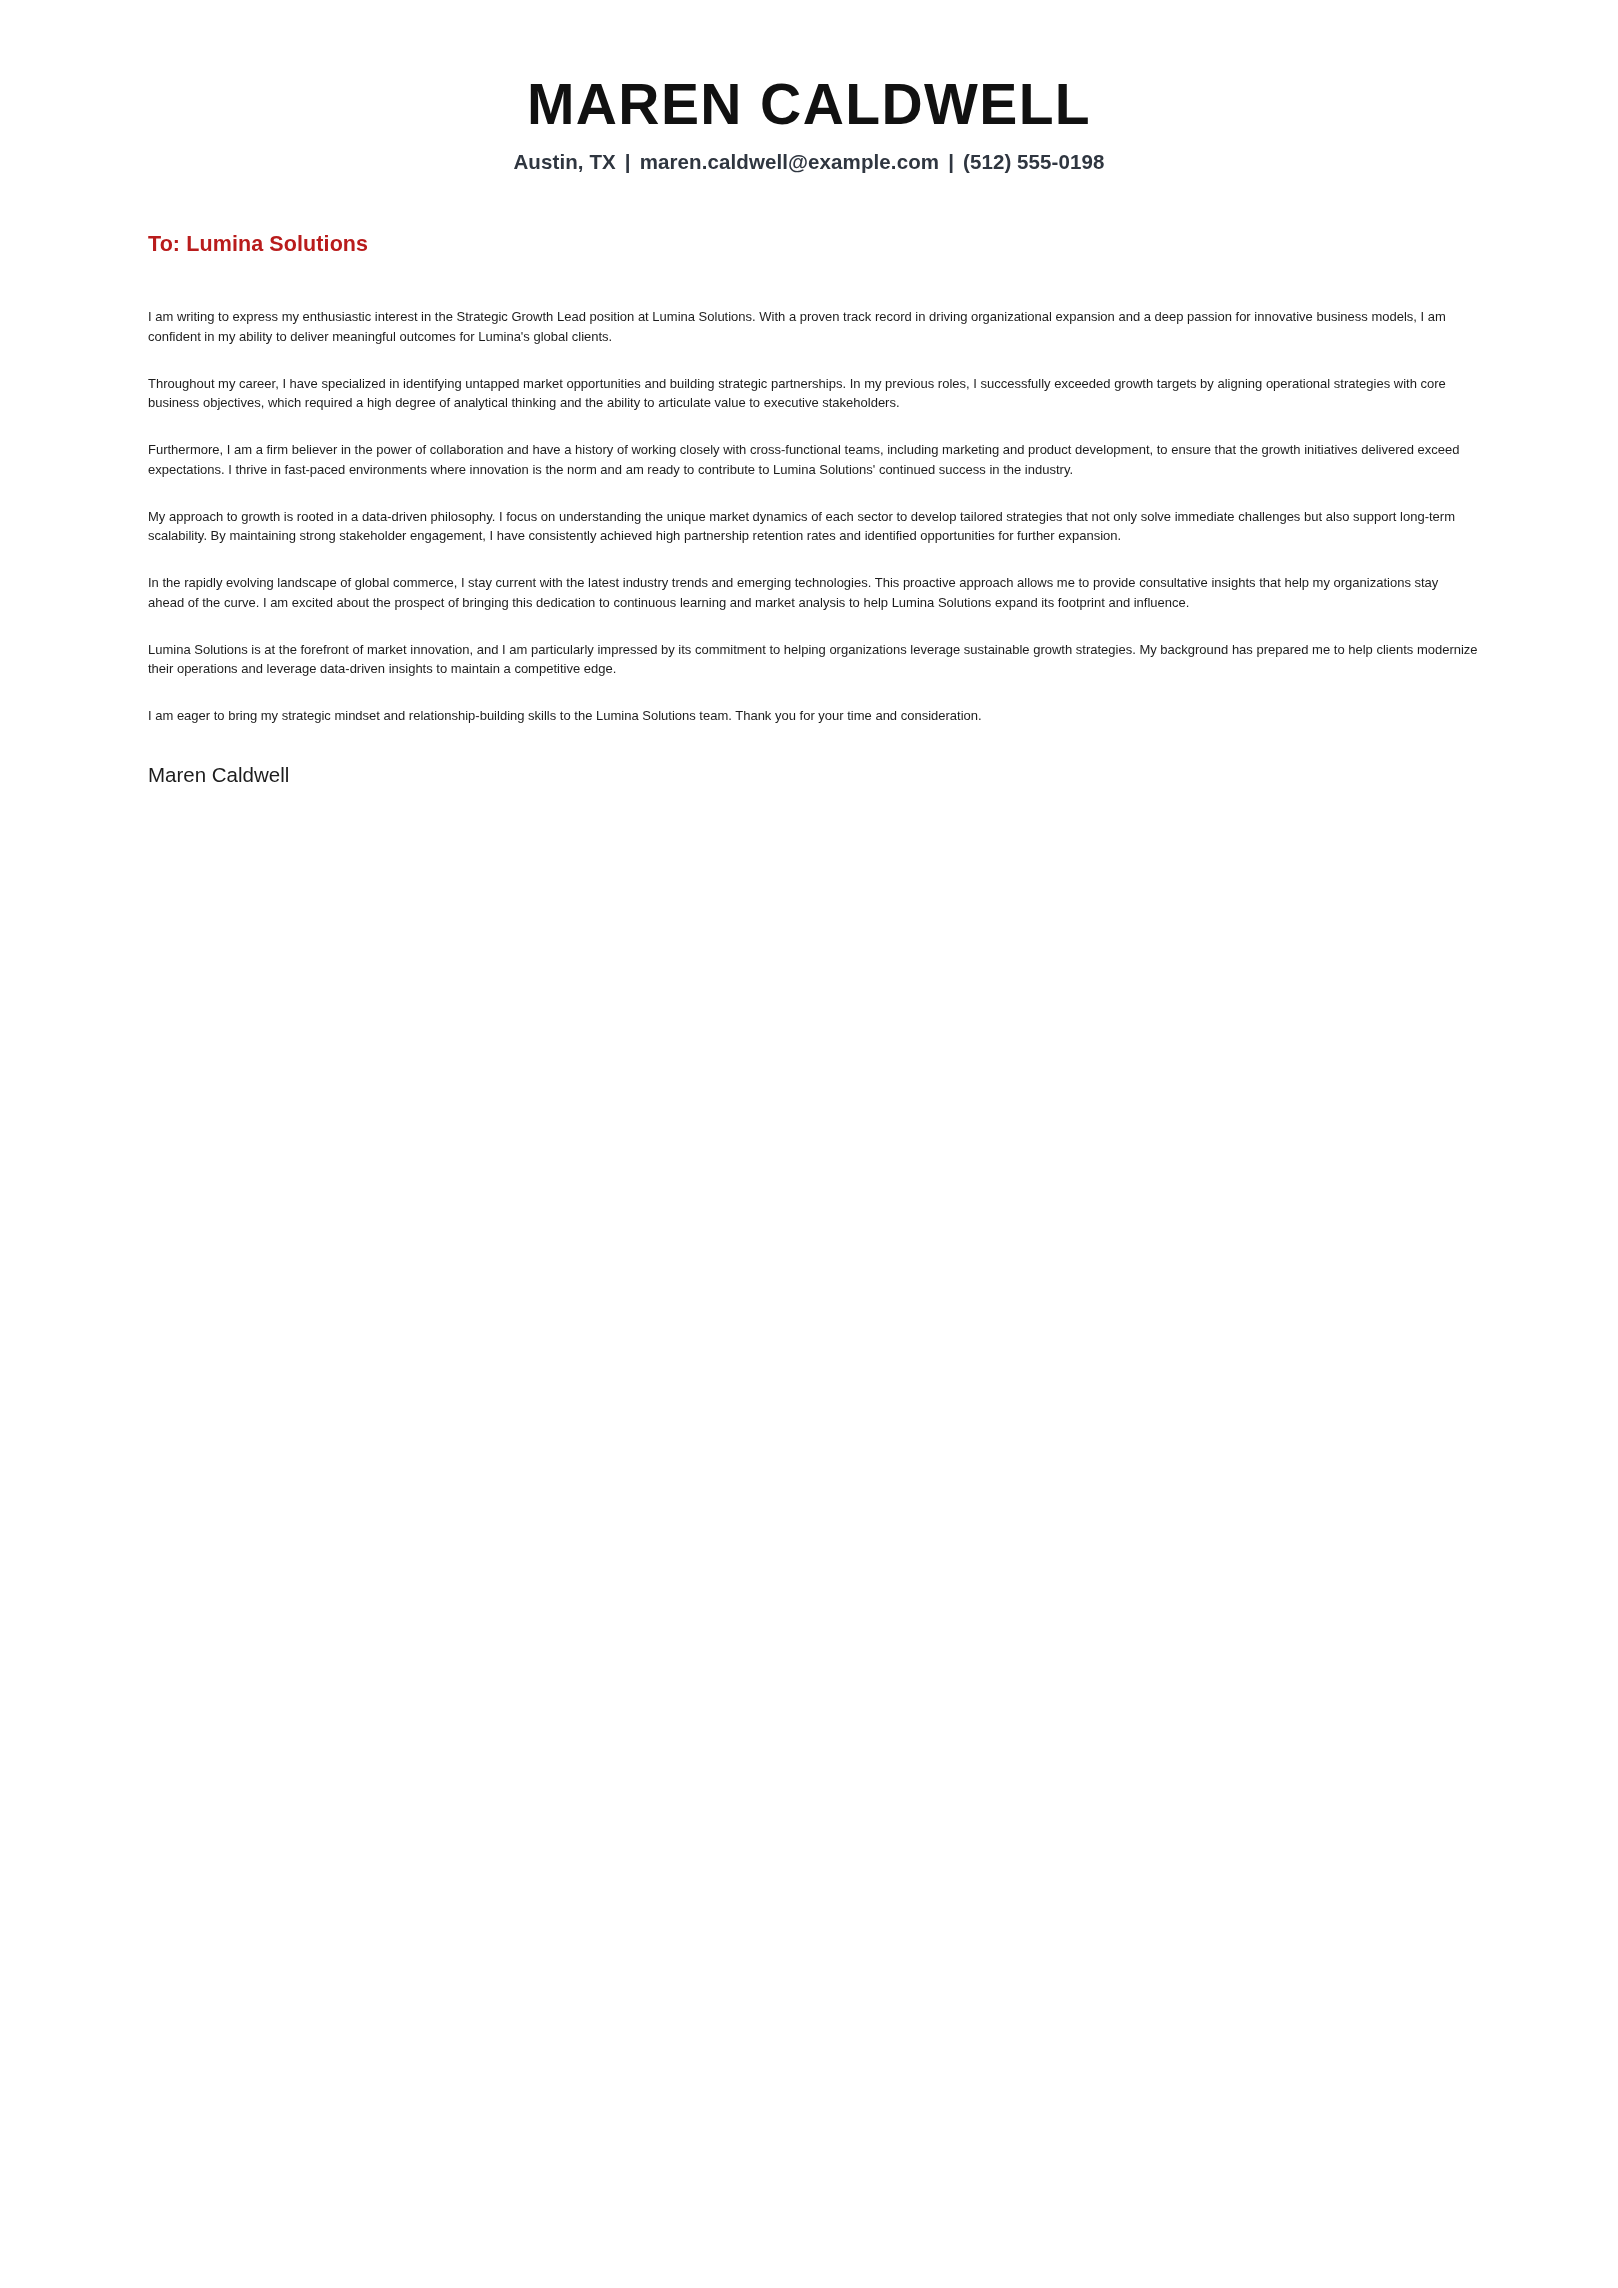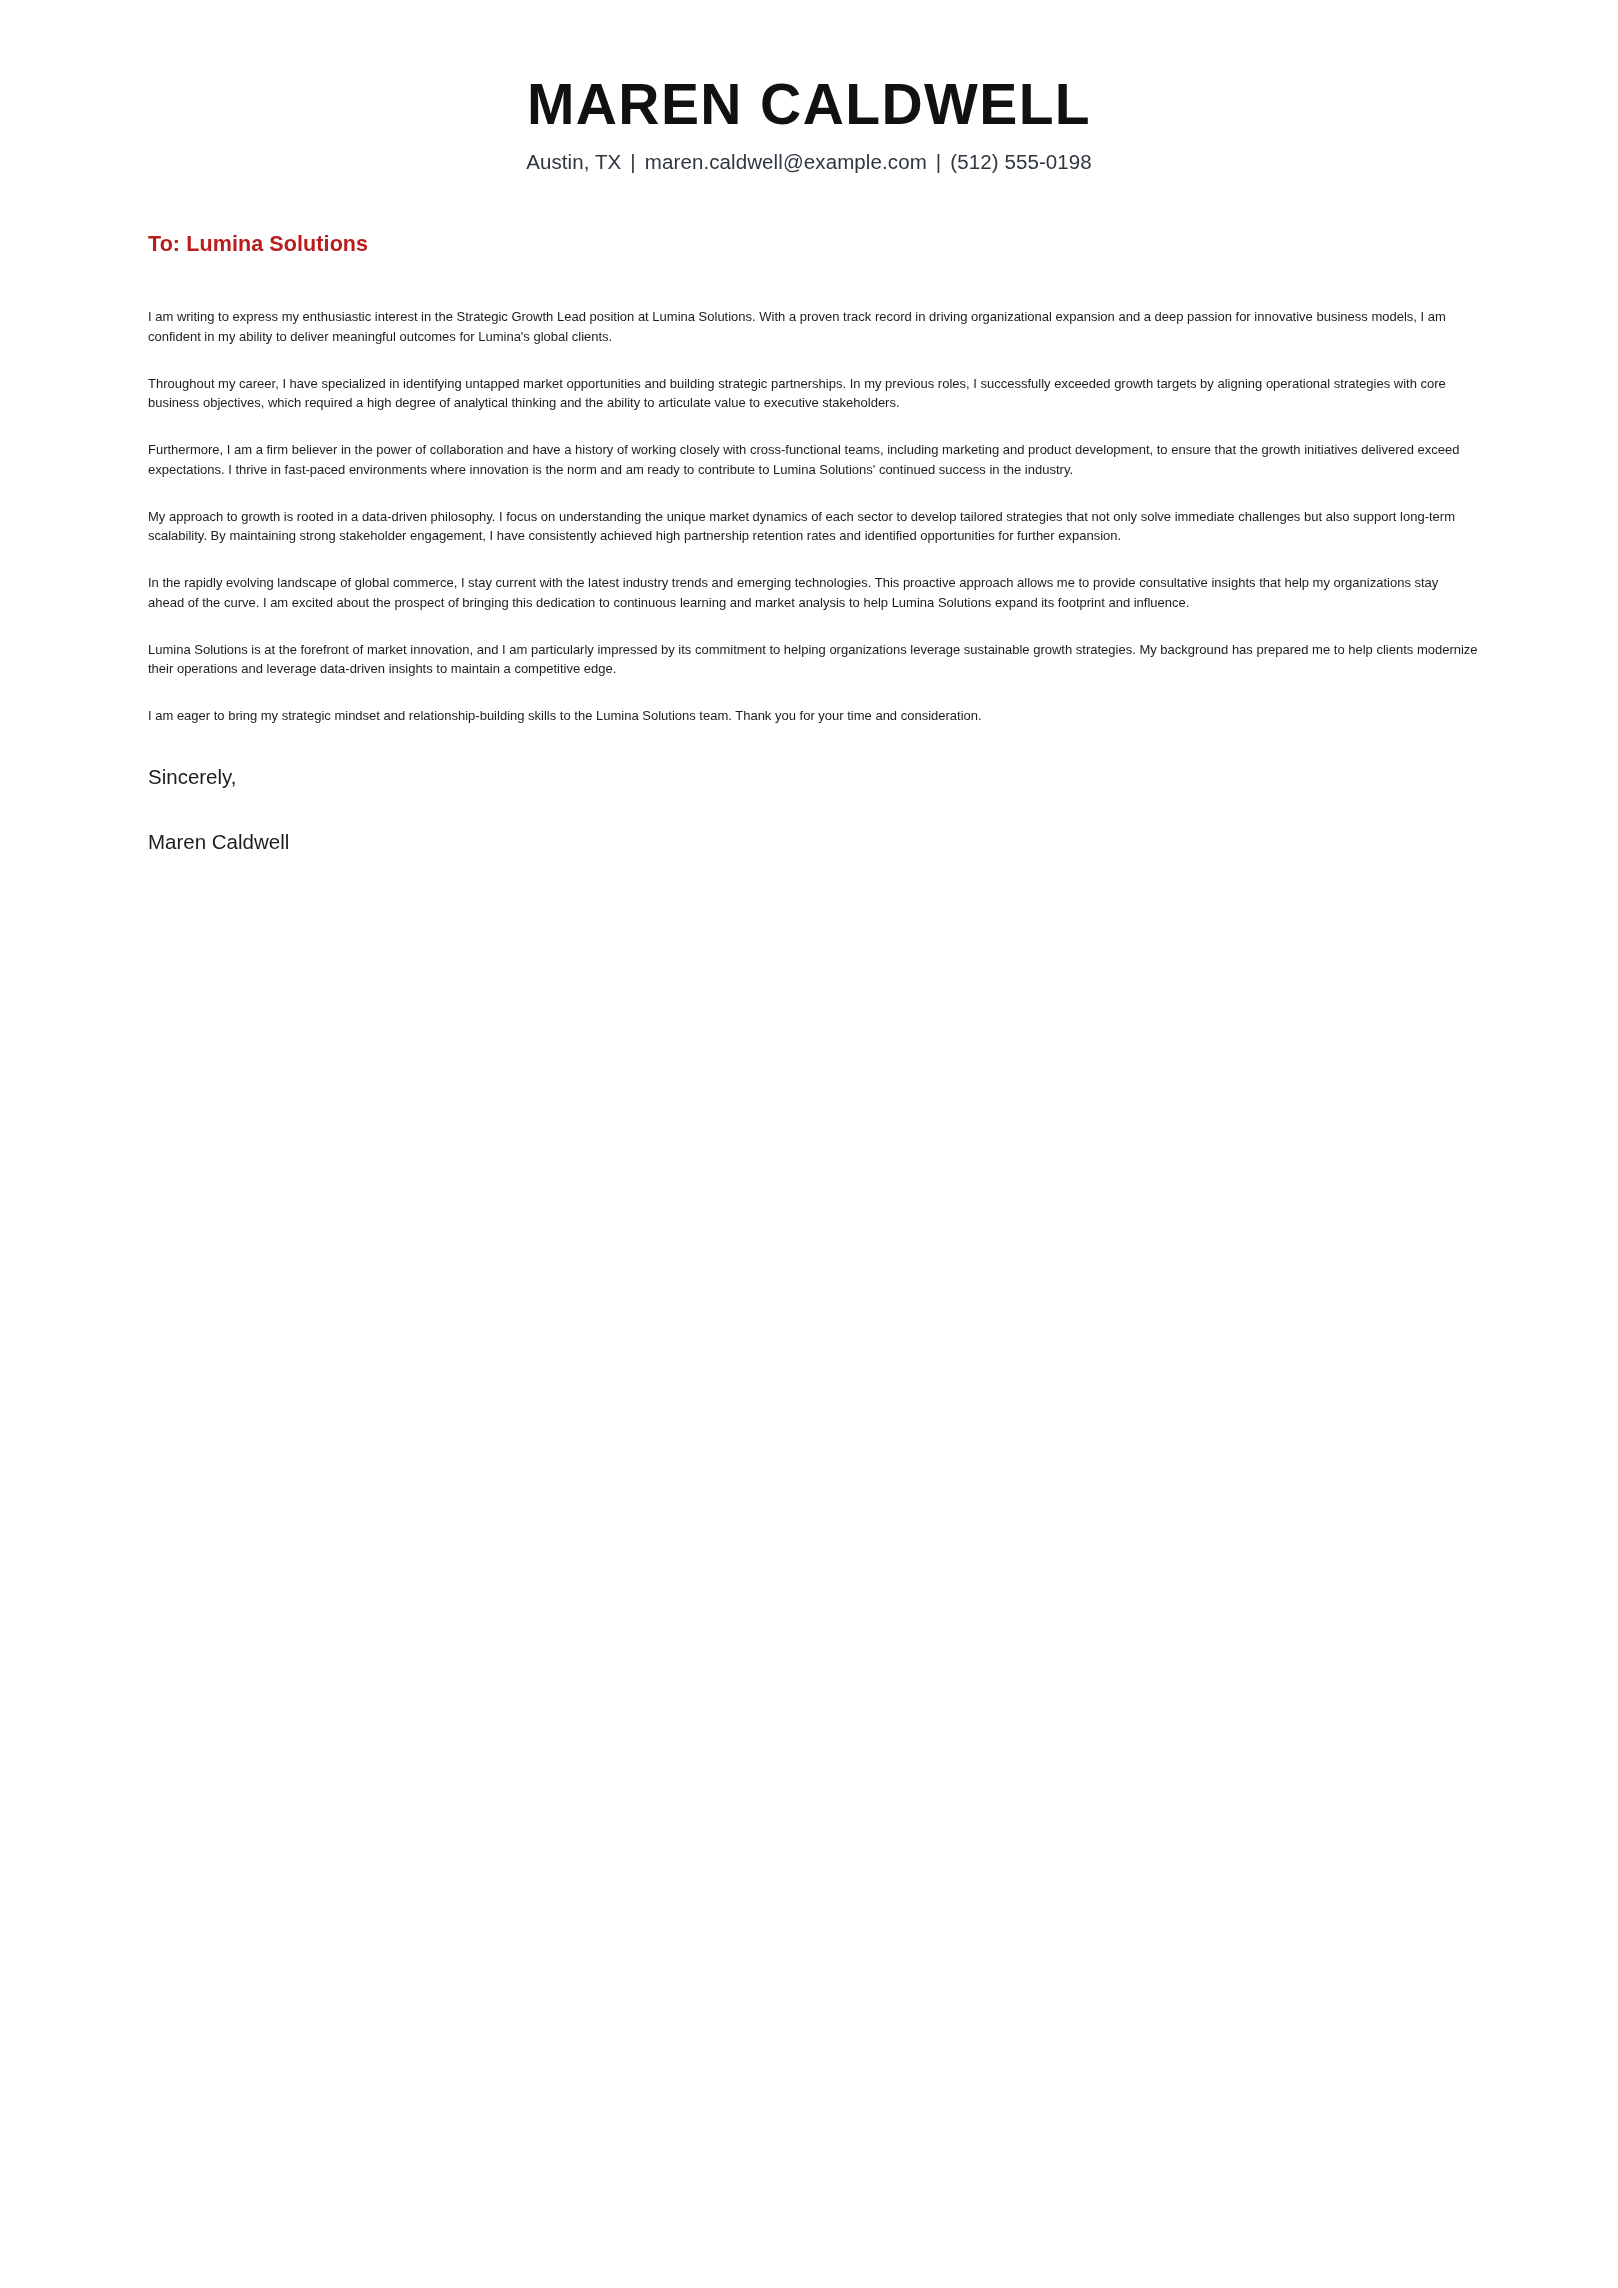--- a/index.html
+++ b/index.html
@@ -40,21 +40,21 @@
   .job-title {
     font-size: 29px;
     font-weight: 700;
     color: #2b3443;
     margin: 16px 0 0 0;
     line-height: 1.2;
     letter-spacing: 0.1px;
   }
   .contact-line {
     font-size: 20.5px;
-    font-weight: 400;
+    font-weight: 700;
     color: #2f3640;
     margin: 15px 0 0 0;
     line-height: 1.3;
     letter-spacing: 0.1px;
   }
   .contact-sep {
     display: inline-block;
     padding: 0 9px;
     color: #2f3640;
   }
@@ -117,17 +117,16 @@
     <div class="recipient">To: Lumina Solutions</div>
 
     <p class="para">I am writing to express my enthusiastic interest in the Strategic Growth Lead position at Lumina Solutions. With a proven track record in driving organizational expansion and a deep passion for innovative business models, I am confident in my ability to deliver meaningful outcomes for Lumina's global clients.</p>
     <p class="para">Throughout my career, I have specialized in identifying untapped market opportunities and building strategic partnerships. In my previous roles, I successfully exceeded growth targets by aligning operational strategies with core business objectives, which required a high degree of analytical thinking and the ability to articulate value to executive stakeholders.</p>
     <p class="para">Furthermore, I am a firm believer in the power of collaboration and have a history of working closely with cross-functional teams, including marketing and product development, to ensure that the growth initiatives delivered exceed expectations. I thrive in fast-paced environments where innovation is the norm and am ready to contribute to Lumina Solutions' continued success in the industry.</p>
     <p class="para">My approach to growth is rooted in a data-driven philosophy. I focus on understanding the unique market dynamics of each sector to develop tailored strategies that not only solve immediate challenges but also support long-term scalability. By maintaining strong stakeholder engagement, I have consistently achieved high partnership retention rates and identified opportunities for further expansion.</p>
     <p class="para">In the rapidly evolving landscape of global commerce, I stay current with the latest industry trends and emerging technologies. This proactive approach allows me to provide consultative insights that help my organizations stay ahead of the curve. I am excited about the prospect of bringing this dedication to continuous learning and market analysis to help Lumina Solutions expand its footprint and influence.</p>
     <p class="para">Lumina Solutions is at the forefront of market innovation, and I am particularly impressed by its commitment to helping organizations leverage sustainable growth strategies. My background has prepared me to help clients modernize their operations and leverage data-driven insights to maintain a competitive edge.</p>
     <p class="para">I am eager to bring my strategic mindset and relationship-building skills to the Lumina Solutions team. Thank you for your time and consideration.</p>
 
-    <div class="closing">Sincerely,</div>
     <div class="signature">Maren Caldwell</div>
   </div>
 
 </div>
 
 </body></html>

